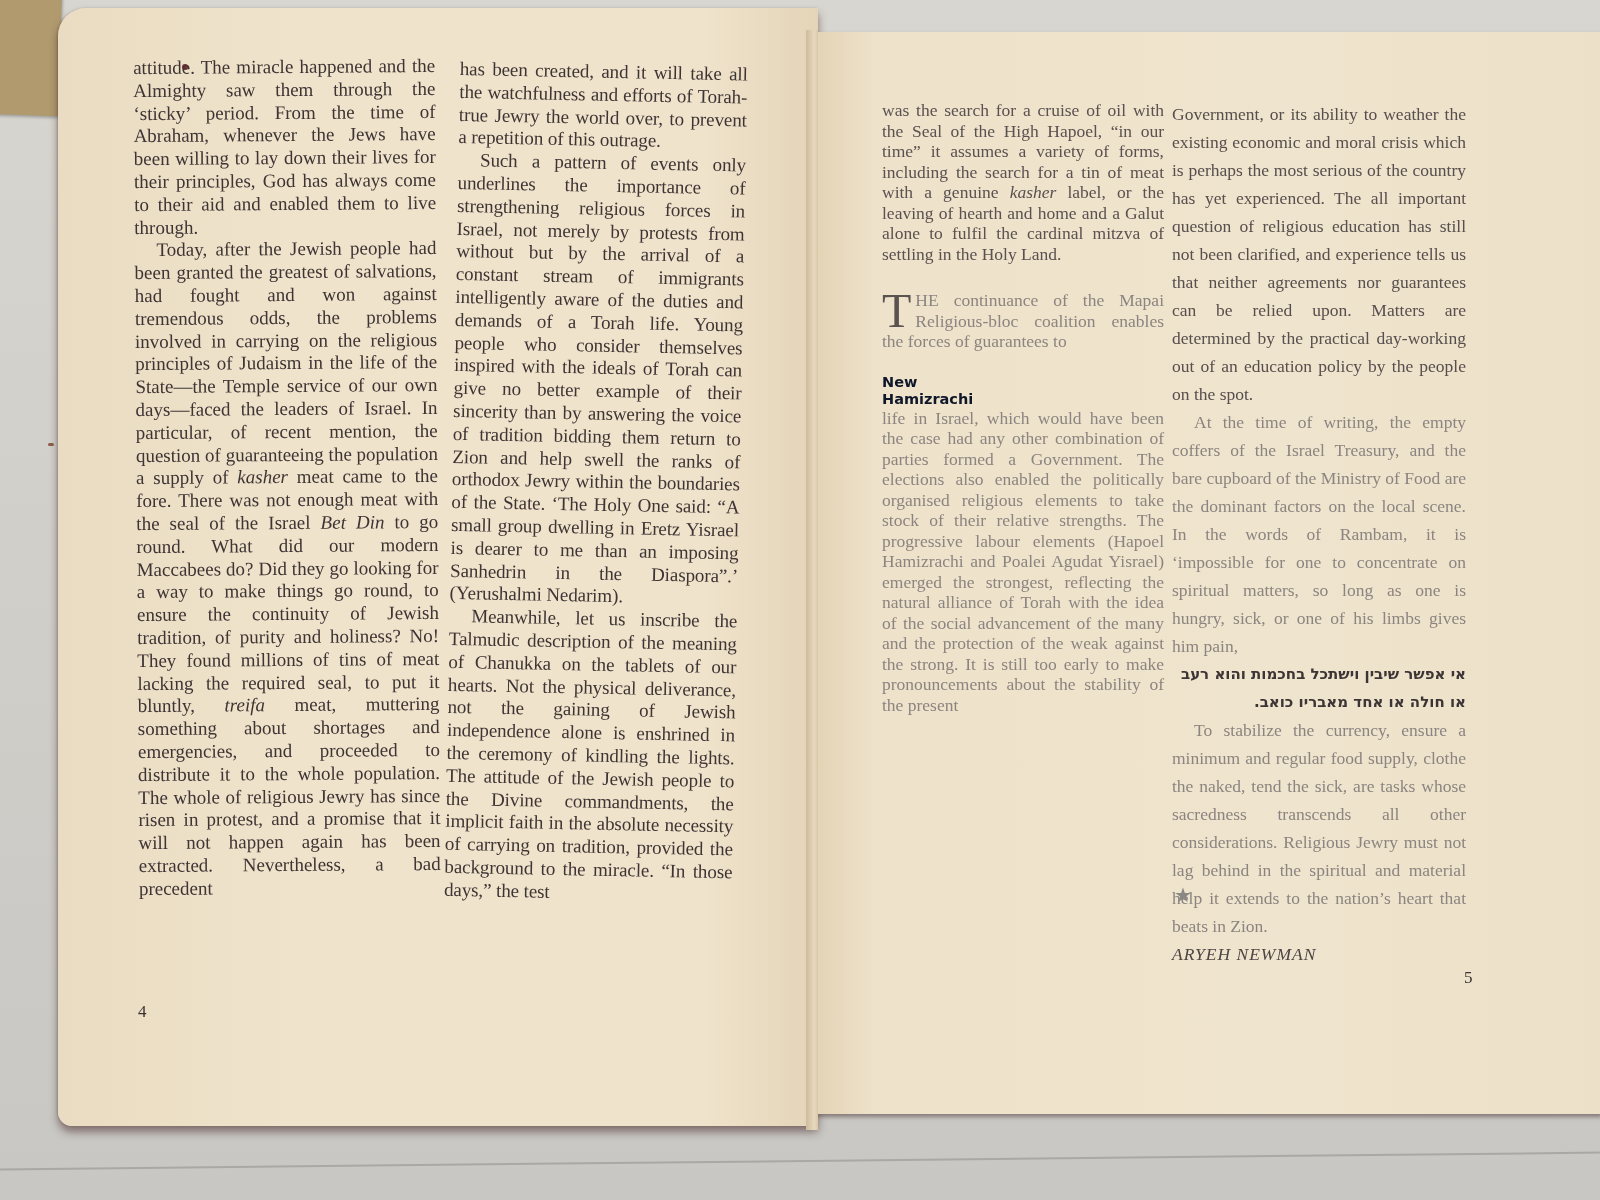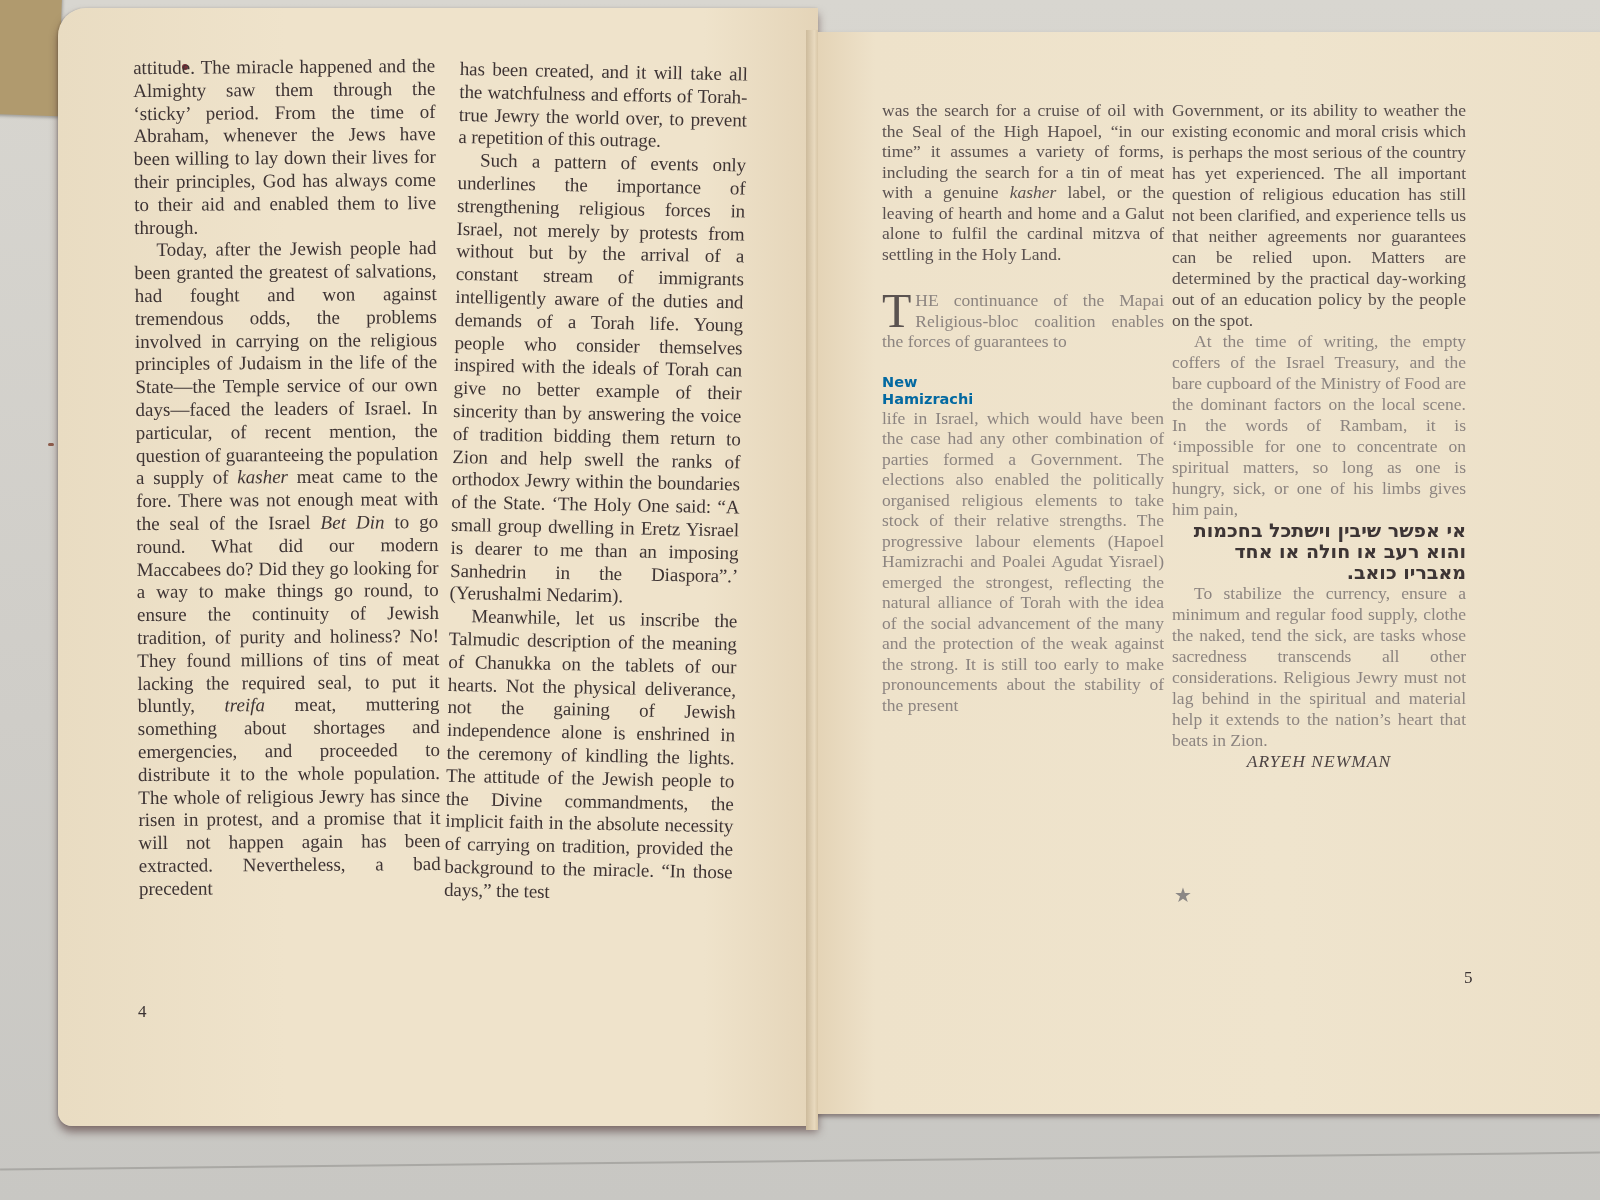--- a/index.html
+++ b/index.html
@@ -38,35 +38,35 @@
     .col {
       position: absolute; color: #3e3434; font-size: 19px; line-height: 22.8px;
       text-align: justify; hyphens: none;
     }
     .col p { margin: 0; text-indent: 0; }
     .col p.indent { text-indent: 22px; }
     .col p + p { margin-top: 0; }
     .col-1 { left: 136px; top: 56px; width: 302px; transform: rotate(-0.4deg); }
     .col-2 { left: 460px; top: 58px; width: 288px; transform: rotate(1.1deg); transform-origin: left top; letter-spacing: -0.1px; }
     .col-3 { left: 882px; top: 100px; width: 282px; color: #5a5150; font-size: 17.5px; line-height: 20.5px; }
-    .col-4 { left: 1172px; top: 100px; width: 294px; color: #574e4d; font-size: 17.5px; line-height: 21px; }
+    .col-4 { left: 1172px; top: 100px; width: 294px; color: #574e4d; font-size: 17.5px; line-height: 28px; }
     .col-3 .faded, .col-4 .faded { color: #8c8480; }
     .drop-cap {
       float: left; font-size: 48px; line-height: 38px; margin: 2px 4px 0 0; color: #5b5350;
     }
     .side-head-wrap { display: flex; margin: 0; }
     .side-head {
       width: 148px; flex: none; padding-top: 22px;
-      font-family: "DejaVu Sans", sans-serif; font-weight: bold; font-size: 14.5px; line-height: 17px; color: #0369a1;
+      font-family: "DejaVu Sans", sans-serif; font-weight: bold; font-size: 14.5px; line-height: 17px; color: #0f172a;
     }
     .side-text { flex: 1; }
     .signature {
-      text-align: center; font-style: italic; letter-spacing: 1px; margin-top: 6px; color: #4d4444;
+      text-align: left; font-style: italic; letter-spacing: 1px; margin-top: 6px; color: #4d4444;
     }
-    .hebrew { direction: rtl; text-align: right; font-family: "DejaVu Sans", sans-serif; font-weight: bold; font-size: 19px; color: #3d3535; }
+    .hebrew { direction: rtl; text-align: right; font-family: "DejaVu Sans", sans-serif; font-weight: bold; font-size: 15px; color: #3d3535; }
     .page-num { position: absolute; font-size: 17px; color: #3a3232; }
     .star { position: absolute; left: 1174px; top: 883px; color: #8b8785; font-size: 20px; }
     .mark { position: absolute; left: 48px; top: 443px; width: 6px; height: 3px; background: #8b5a4a; border-radius: 2px; }
     .blot { position: absolute; left: 182px; top: 64px; width: 6px; height: 6px; background: #7a2f36; border-radius: 50%; }
     em { }
   </style>
 </head>
 <body>
 
 <div class="brown-card"></div>

